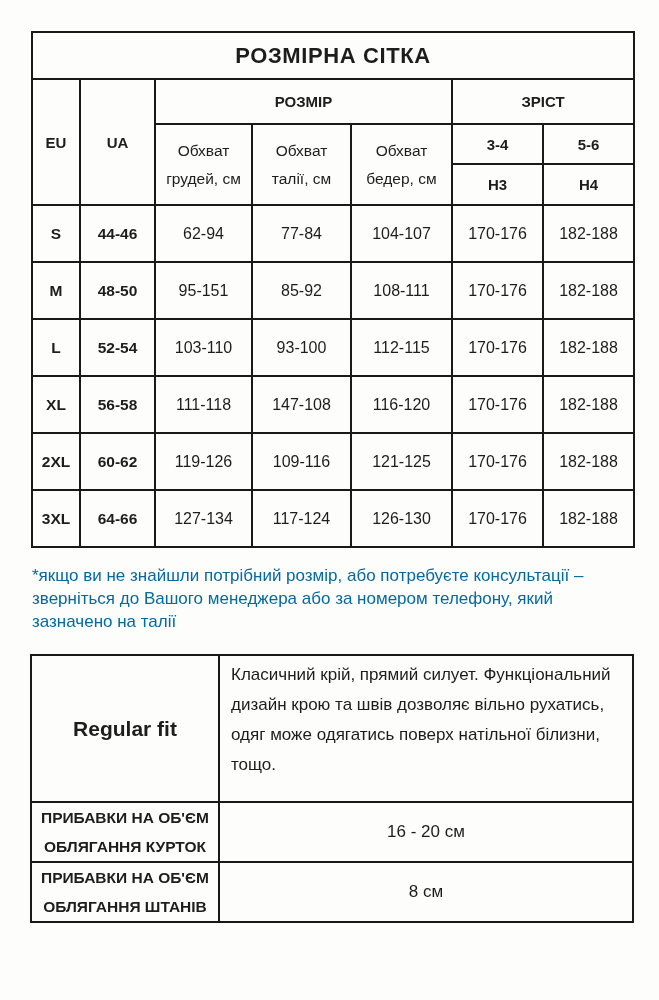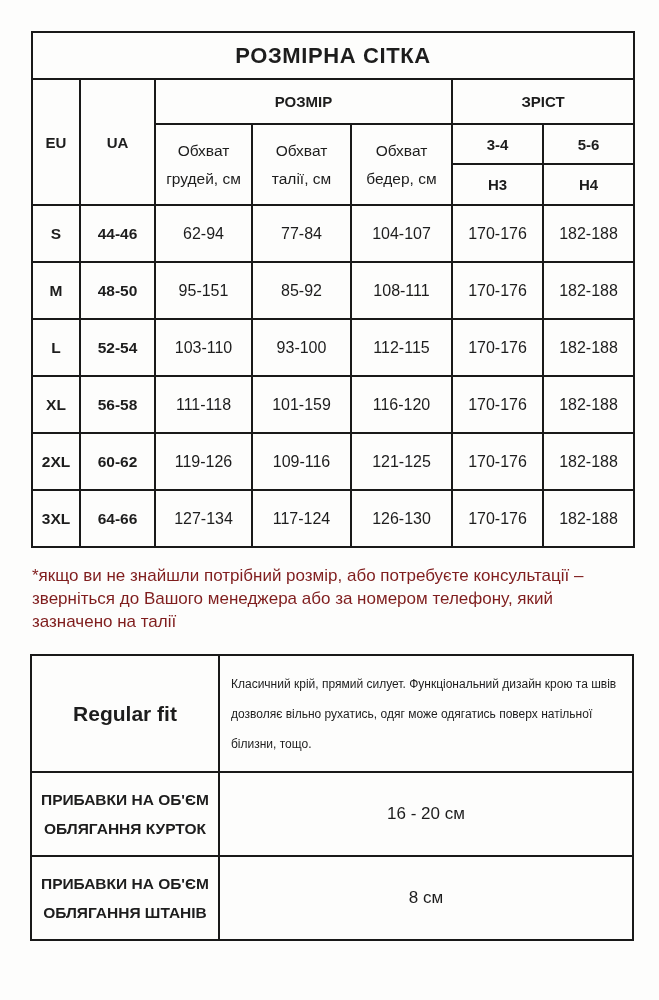--- a/index.html
+++ b/index.html
@@ -42,41 +42,41 @@
   .size-table .data-row { height: 57px; }
   .size-table td { font-size: 16px; font-weight: normal; }
   .size-table td.b { font-weight: bold; font-size: 15.5px; }
 
   
   .footnote {
     margin: 16px 0 0 1px;
     width: 600px;
     font-size: 17px;
     line-height: 23px;
-    color: #7f1d1d;
+    color: #0369a1;
   }
 
   
   .design-table { margin-top: 21px; margin-left: -1px; }
   .design-table .title-row th { height: 50px; font-size: 17px; font-weight: bold; }
   .design-table .fit-row { height: 117px; }
   .design-table .fit-label { font-size: 21px; font-weight: bold; border-radius: 9px; }
   .design-table .fit-desc {
     text-align: left;
-    font-size: 12px;
+    font-size: 17px;
     line-height: 30px;
-    padding: 4px 10px 4px 11px;
+    padding: 4px 10px 21px 11px;
     font-weight: normal;
   }
   .design-table .allow-row { height: 56px; }
   .design-table .allow-label {
     font-weight: bold;
     font-size: 15.5px;
     line-height: 29px;
-    padding: 12px 4px;
+    padding: 0 4px;
   }
   .design-table .allow-value { font-size: 17px; font-weight: normal; }
 </style>
 </head>
 <body>
 
 <div class="page">
 
   <table class="size-table">
     <colgroup>
@@ -134,21 +134,21 @@
         <td>103-110</td>
         <td>93-100</td>
         <td>112-115</td>
         <td>170-176</td>
         <td>182-188</td>
       </tr>
       <tr class="data-row">
         <td class="b">XL</td>
         <td class="b">56-58</td>
         <td>111-118</td>
-        <td>101-159</td>
+        <td>147-108</td>
         <td>116-120</td>
         <td>170-176</td>
         <td>182-188</td>
       </tr>
       <tr class="data-row">
         <td class="b">2XL</td>
         <td class="b">60-62</td>
         <td>119-126</td>
         <td>109-116</td>
         <td>121-125</td>

